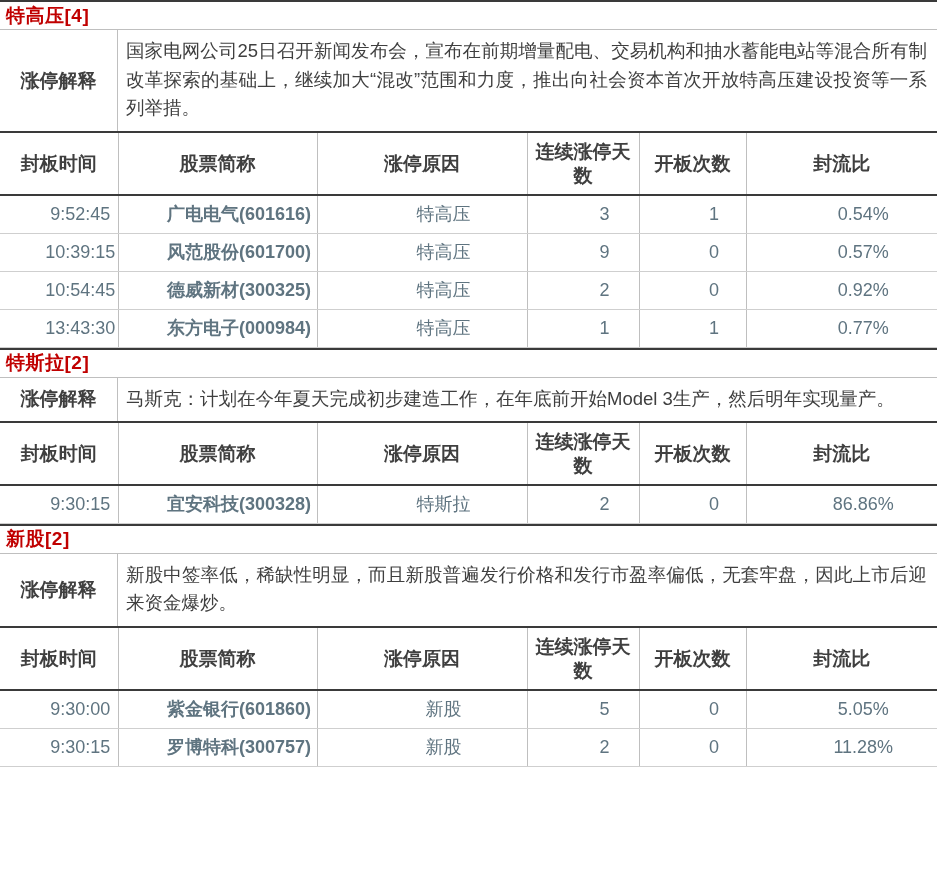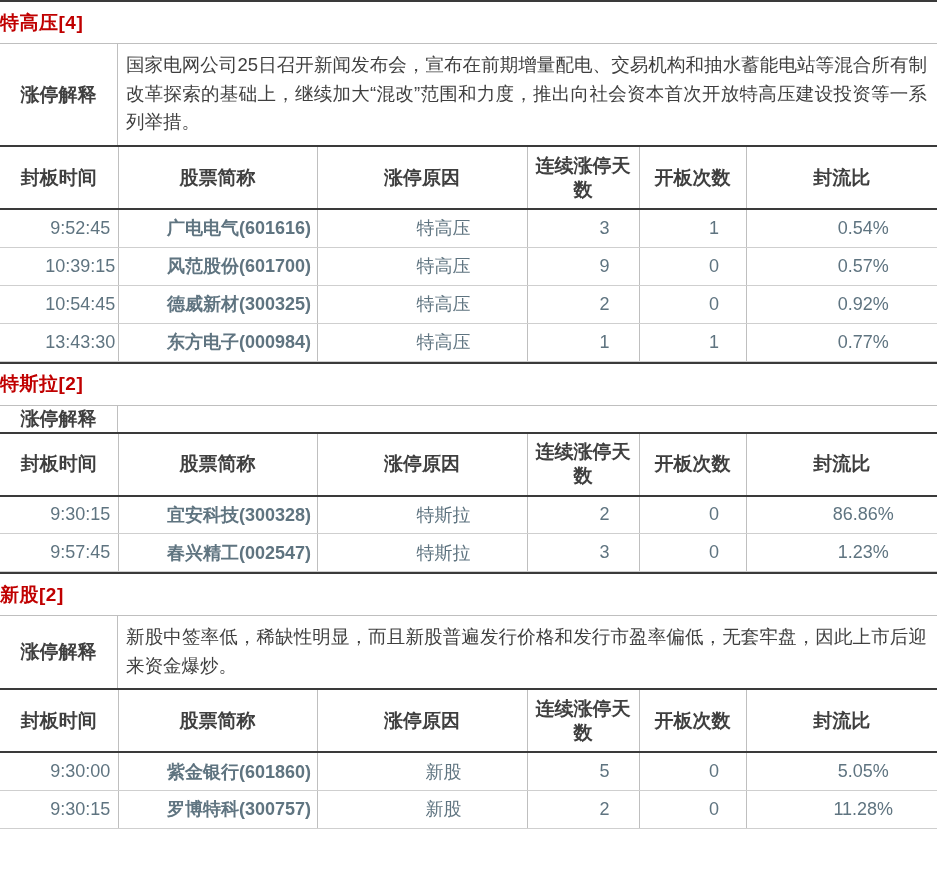--- a/index.html
+++ b/index.html
@@ -16,24 +16,25 @@
     width: 937px;
     box-sizing: border-box;
   }
   .section {
     width: 937px;
   }
   
   .sec-title-row {
     display: flex;
     align-items: center;
-    height: 44px;
+    height: 30px;
     border-top: 2px solid #3a3a3a;
     border-bottom: 1px solid #bfbfbf;
     box-sizing: border-box;
+    padding-left: 6px;
   }
   .sec-title {
     color: #c00000;
     font-weight: bold;
     font-size: 19px;
     letter-spacing: 0.5px;
   }
   
   .explain-row {
     display: flex;
@@ -183,20 +184,21 @@
             </tr>
           </tbody>
         </table>
       </div>
       <div class="section">
         <div class="sec-title-row">
           <span class="sec-title">特斯拉[2]</span>
         </div>
         <div class="explain-row">
           <div class="explain-label">涨停解释</div>
+          <div class="explain-text">马斯克：计划在今年夏天完成初步建造工作，在年底前开始Model 3生产，然后明年实现量产。</div>
         </div>
         <table class="stock-table">
           <colgroup>
             <col class="col1">
             <col class="col2">
             <col class="col3">
             <col class="col4">
             <col class="col5">
             <col class="col6">
           </colgroup>
@@ -212,28 +214,20 @@
           </thead>
           <tbody>
             <tr>
               <td class="c-time">9:30:15</td>
               <td class="c-name">宜安科技(300328)</td>
               <td class="c-reason">特斯拉</td>
               <td class="c-num">2</td>
               <td class="c-num">0</td>
               <td class="c-ratio">86.86%</td>
             </tr>
-            <tr>
-              <td class="c-time">9:57:45</td>
-              <td class="c-name">春兴精工(002547)</td>
-              <td class="c-reason">特斯拉</td>
-              <td class="c-num">3</td>
-              <td class="c-num">0</td>
-              <td class="c-ratio">1.23%</td>
-            </tr>
           </tbody>
         </table>
       </div>
       <div class="section">
         <div class="sec-title-row">
           <span class="sec-title">新股[2]</span>
         </div>
         <div class="explain-row">
           <div class="explain-label">涨停解释</div>
           <div class="explain-text">新股中签率低，稀缺性明显，而且新股普遍发行价格和发行市盈率偏低，无套牢盘，因此上市后迎来资金爆炒。</div>

